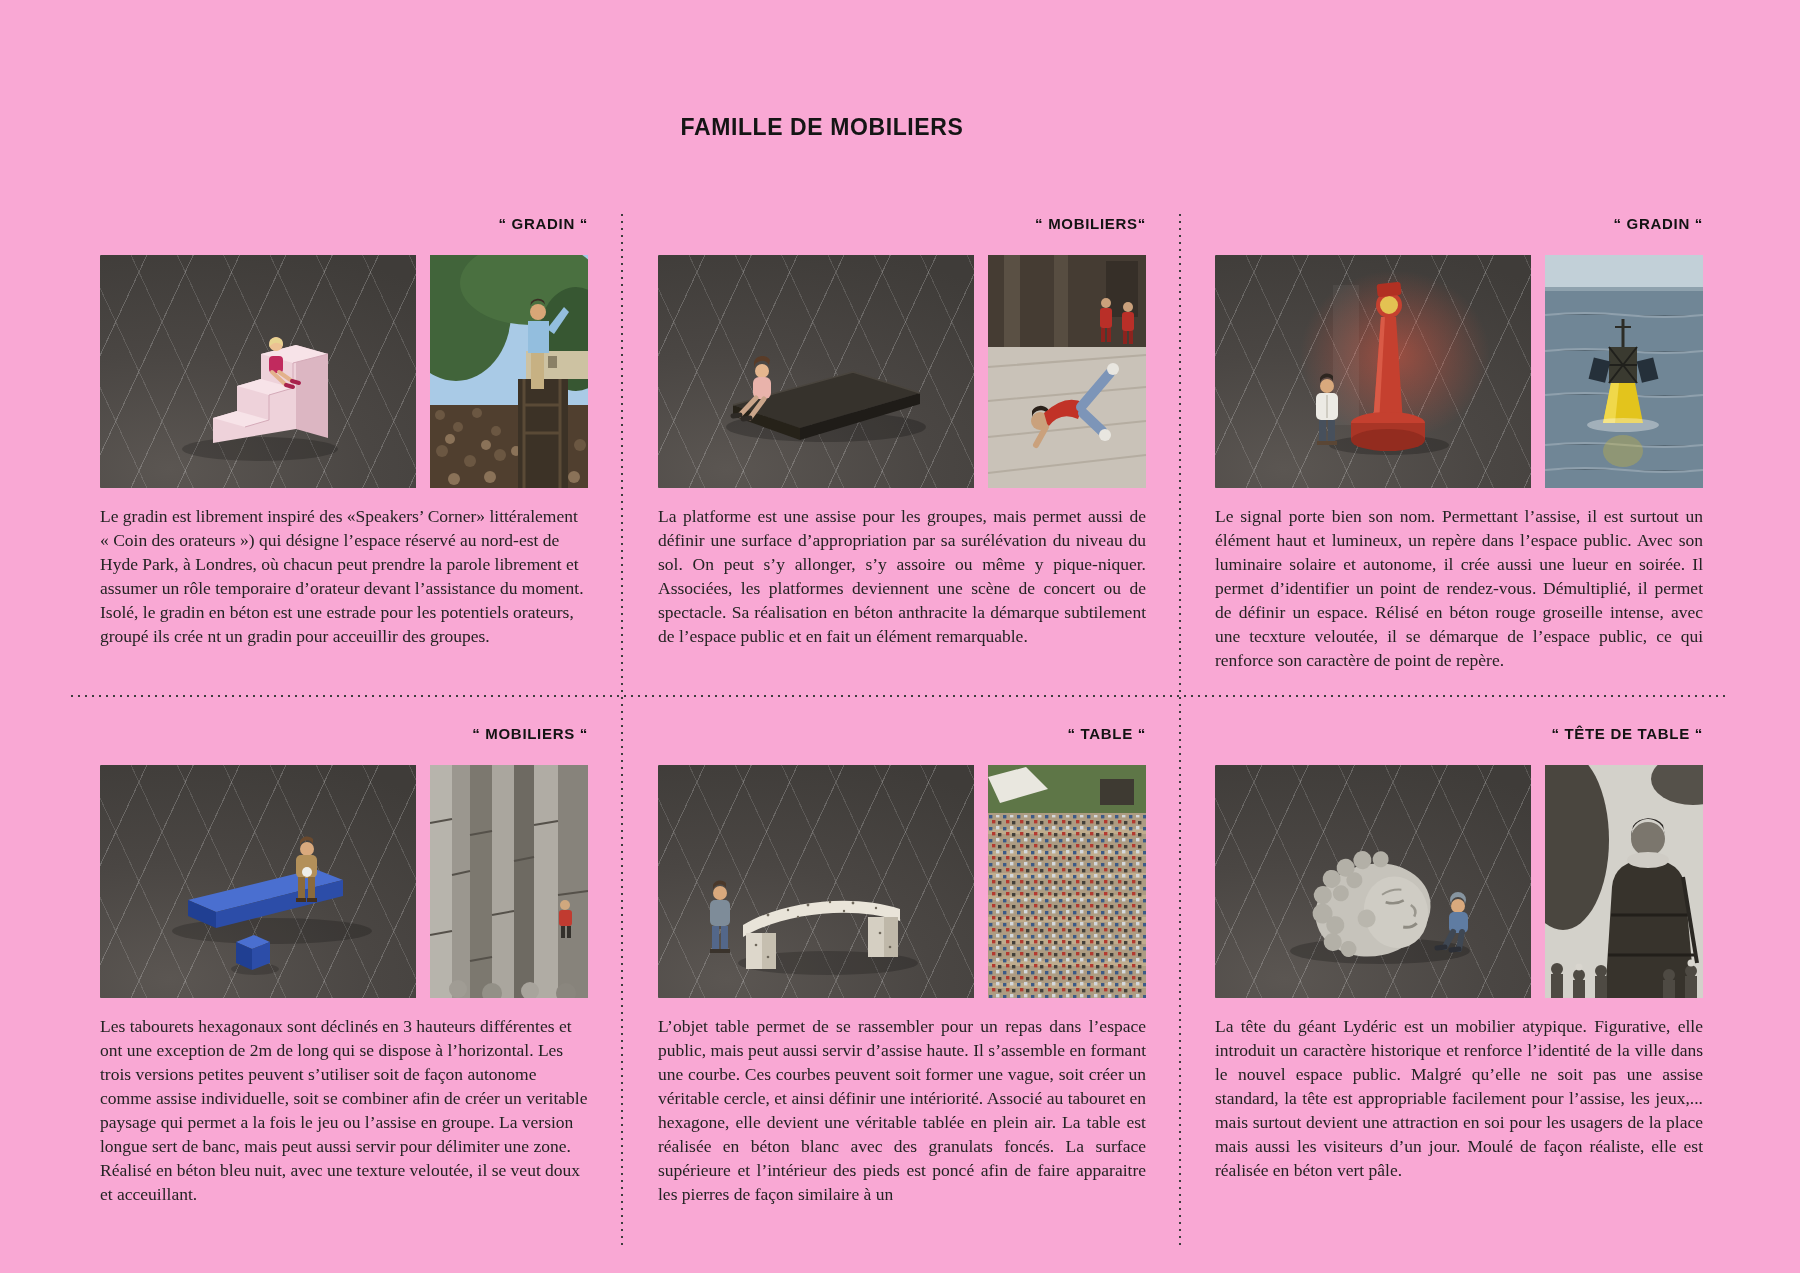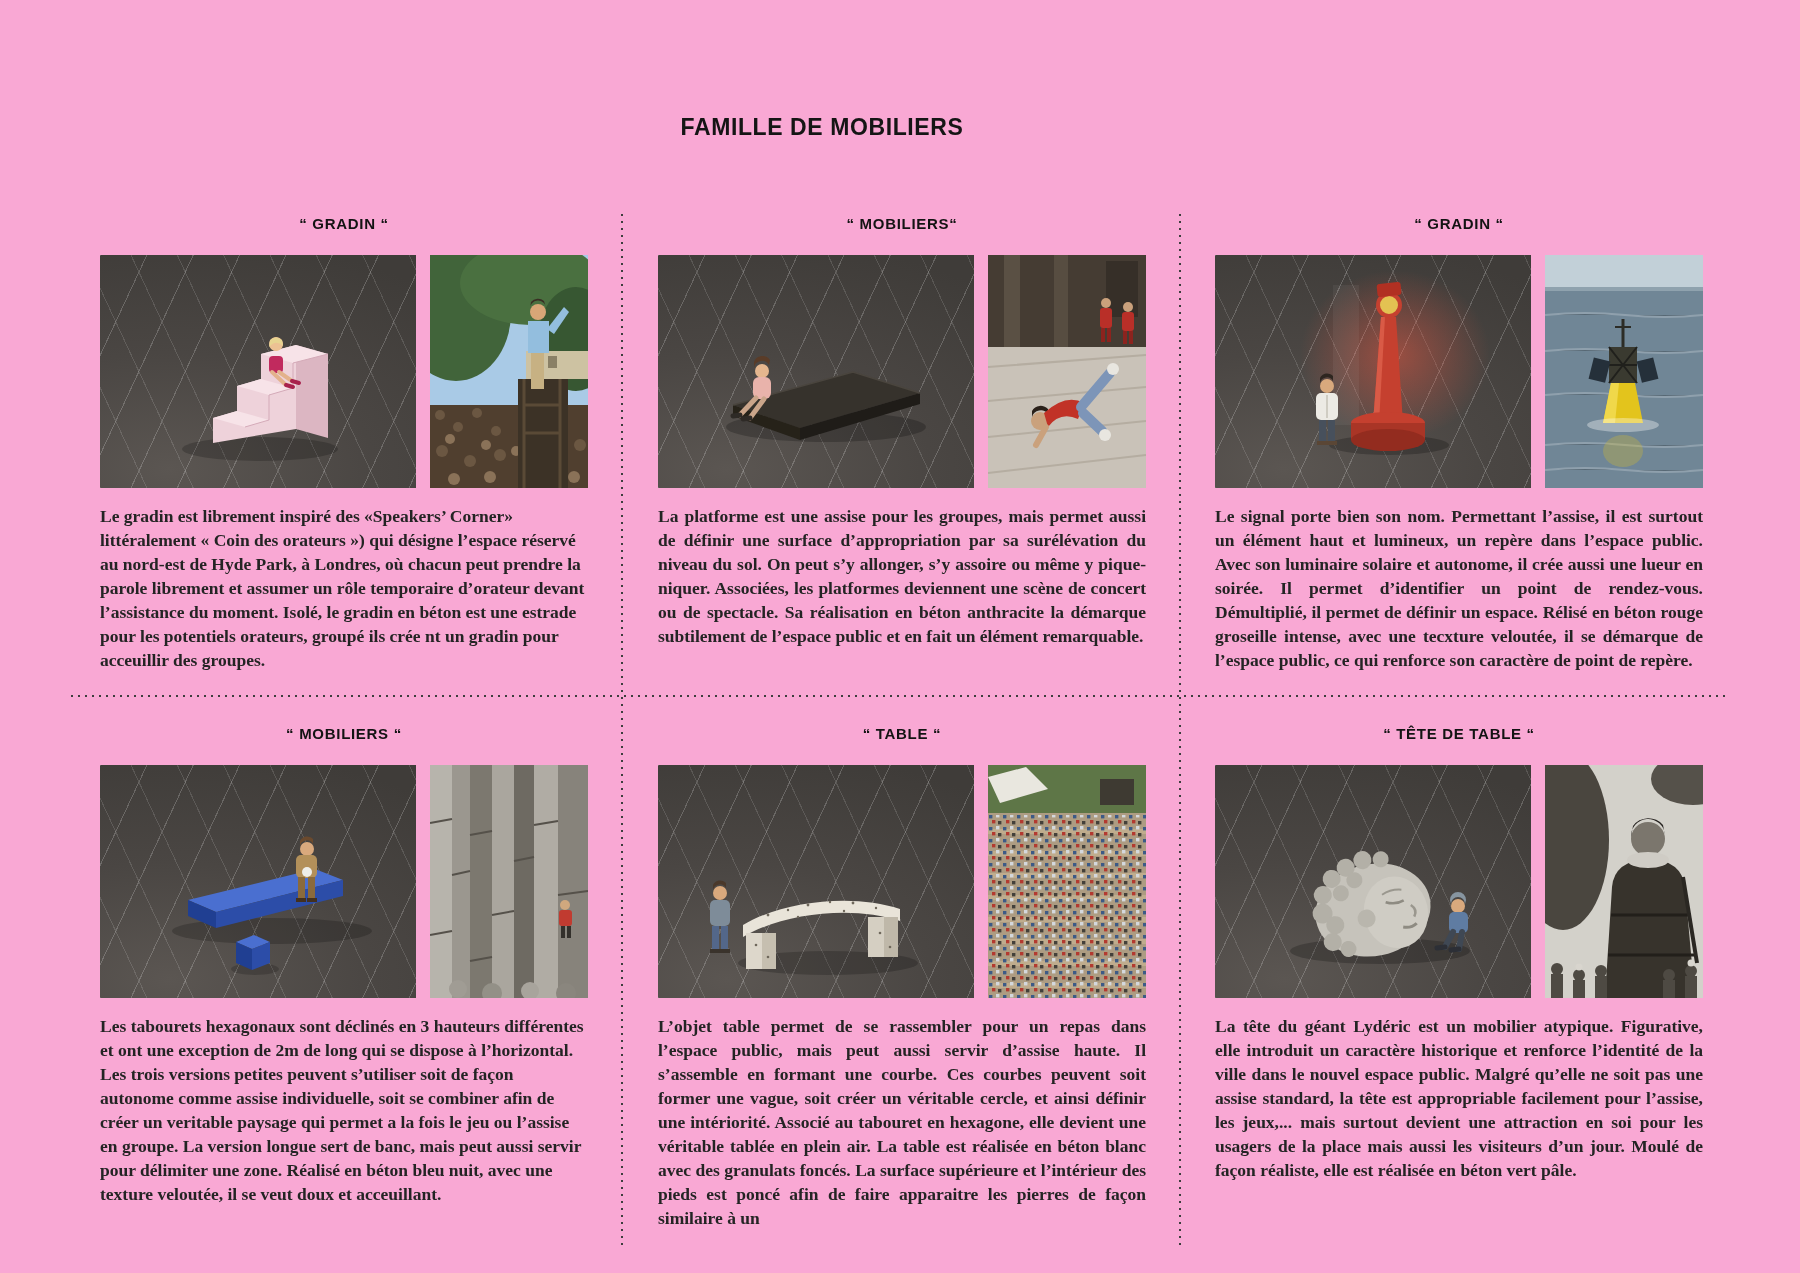--- a/index.html
+++ b/index.html
@@ -4,32 +4,32 @@
 <style>
   html,body{margin:0;padding:0;background:#ffffff;}
   .page{position:relative;width:1800px;height:1273px;background:#f9a8d4;overflow:hidden;
         font-family:"Liberation Serif",serif;color:#262626;}
   .page-title{position:absolute;top:99px;left:822px;transform:translateX(-50%);
         font-family:"Liberation Sans",sans-serif;font-weight:bold;font-size:23px;
         letter-spacing:.6px;color:#151515;white-space:nowrap;}
   .sec{position:absolute;width:488px;}
   .row1{top:215px;} .row2{top:725px;}
   .c1{left:100px;} .c2{left:658px;} .c3{left:1215px;}
-  .sec-title{position:absolute;top:0;left:0;width:100%;margin:0;text-align:center;
+  .sec-title{position:absolute;top:0;left:0;width:100%;margin:0;text-align:right;
         font-family:"Liberation Sans",sans-serif;font-weight:bold;font-size:15px;
         letter-spacing:.7px;color:#131313;}
   .render{position:absolute;top:40px;left:0;width:316px;height:233px;
         background:
          repeating-linear-gradient(115deg, rgba(255,255,255,.20) 0 1px, rgba(255,255,255,0) 1px 42px),
          repeating-linear-gradient(65deg, rgba(255,255,255,.13) 0 1px, rgba(255,255,255,0) 1px 42px),
          radial-gradient(130% 100% at 22% 92%, #5b5652 0%, #4a4643 50%, #3f3c39 100%);}
   .photo{position:absolute;top:40px;left:330px;width:158px;height:233px;overflow:hidden;background:#888;}
   .render svg,.photo svg{display:block;width:100%;height:100%;}
   .sec-text{position:absolute;top:289px;left:0;width:488px;margin:0;
-        font-size:17.5px;line-height:24px;color:#242424;font-weight:bold;}
+        font-size:17.5px;line-height:24px;color:#242424;}
   .justify{text-align:justify;}
   .vdots{position:absolute;top:213px;width:4px;height:1034px;
         background-image:radial-gradient(circle at 2px 2px,#3d3d3d 1.2px,transparent 1.5px);
         background-size:4px 7px;background-repeat:repeat-y;}
   .v1{left:620px;} .v2{left:1178px;}
   .hdots{position:absolute;top:694px;left:70px;width:1660px;height:4px;
         background-image:radial-gradient(circle at 2px 2px,#3d3d3d 1.2px,transparent 1.5px);
         background-size:7px 4px;background-repeat:repeat-x;}
 </style>
 </head>

